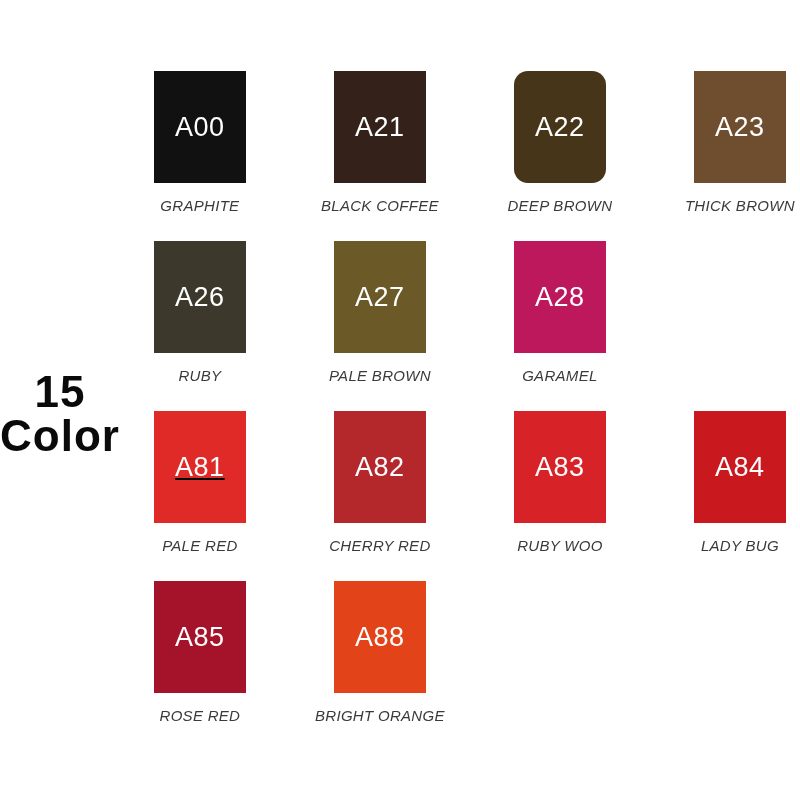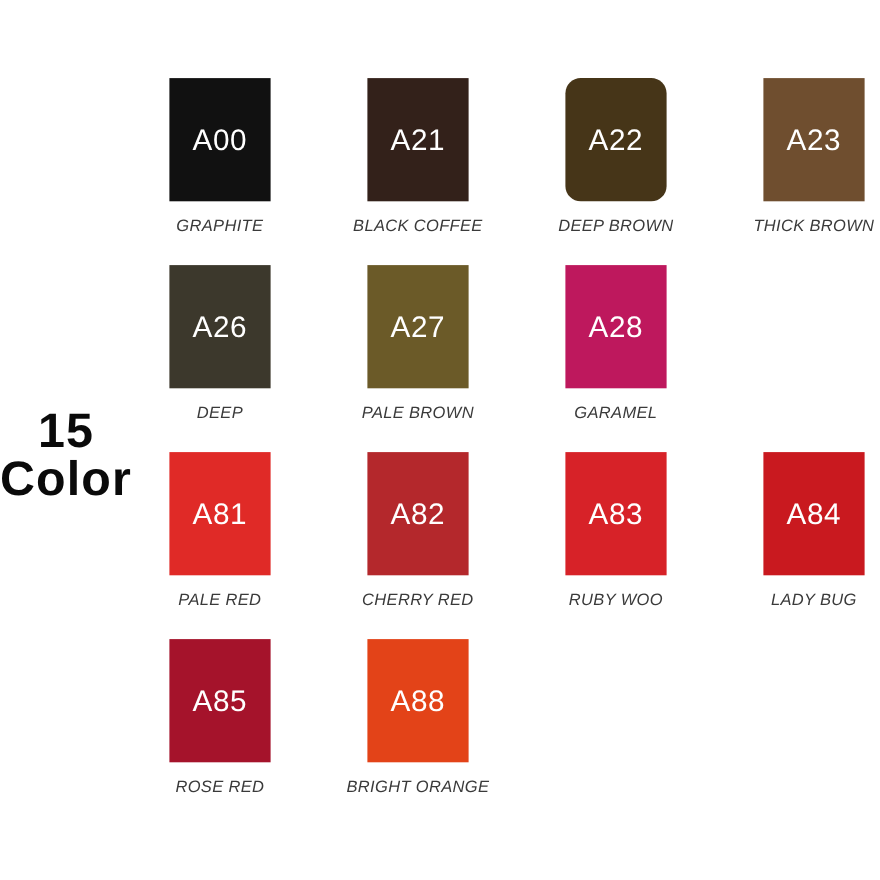--- a/index.html
+++ b/index.html
@@ -127,39 +127,39 @@
         </div>
         <div class="swatch-label">THICK BROWN</div>
       </div>
     </div>
 
     <div class="swatch-row">
       <div class="swatch-cell">
         <div class="swatch-chip" style="background-color: rgb(60, 56, 44);">
           <span class="swatch-code">A26</span>
         </div>
-        <div class="swatch-label">DEEP</div>
+        <div class="swatch-label">RUBY</div>
       </div>
       <div class="swatch-cell">
         <div class="swatch-chip" style="background-color: rgb(107, 90, 40);">
           <span class="swatch-code">A27</span>
         </div>
         <div class="swatch-label">PALE BROWN</div>
       </div>
       <div class="swatch-cell">
         <div class="swatch-chip" style="background-color: #be185d;">
           <span class="swatch-code">A28</span>
         </div>
         <div class="swatch-label">GARAMEL</div>
       </div>
     </div>
 
     <div class="swatch-row">
       <div class="swatch-cell">
-        <div class="swatch-chip" style="background-color: rgb(224, 42, 39);">
+        <div class="swatch-chip" style="background-color: rgb(224, 42, 39); text-decoration: underline;">
           <span class="swatch-code">A81</span>
         </div>
         <div class="swatch-label">PALE RED</div>
       </div>
       <div class="swatch-cell">
         <div class="swatch-chip" style="background-color: rgb(180, 40, 44);">
           <span class="swatch-code">A82</span>
         </div>
         <div class="swatch-label">CHERRY RED</div>
       </div>

